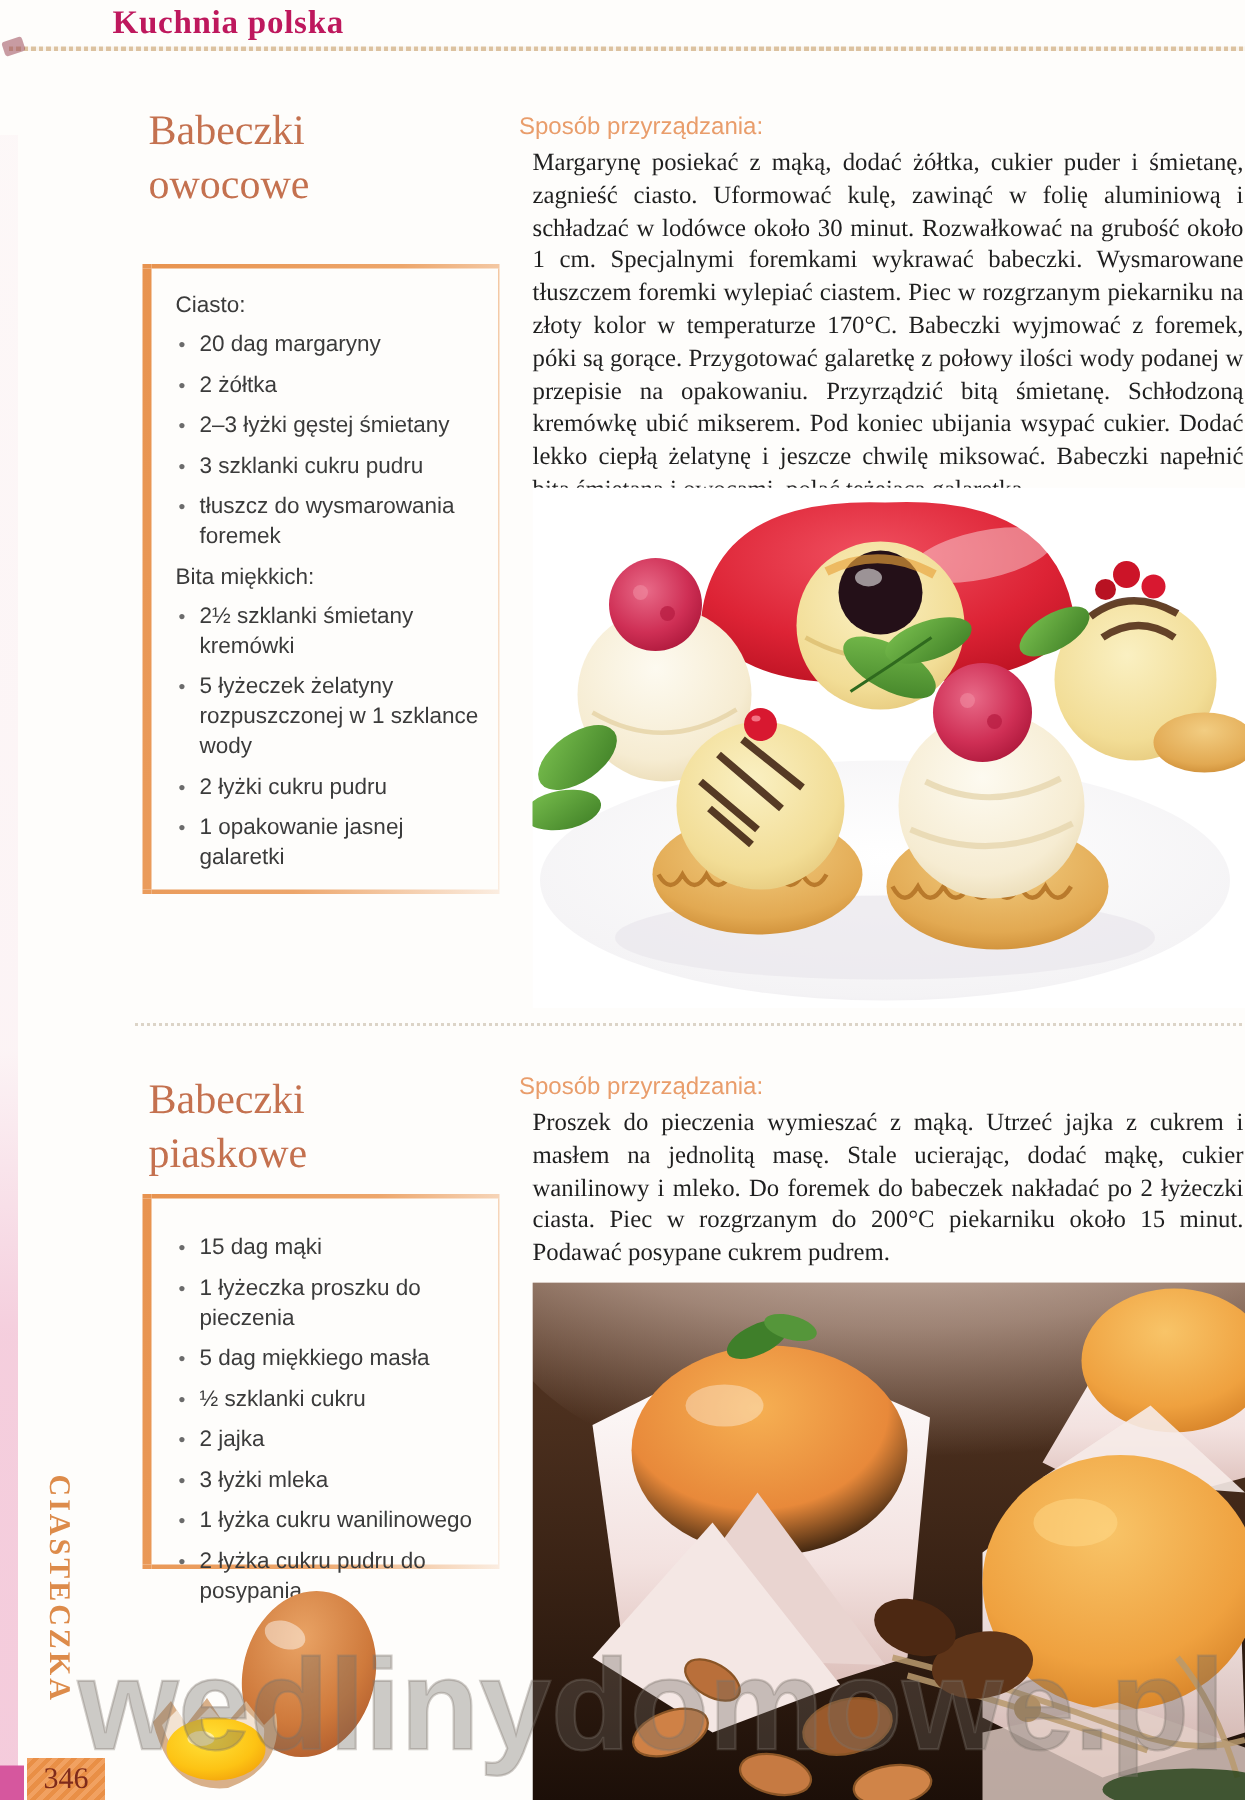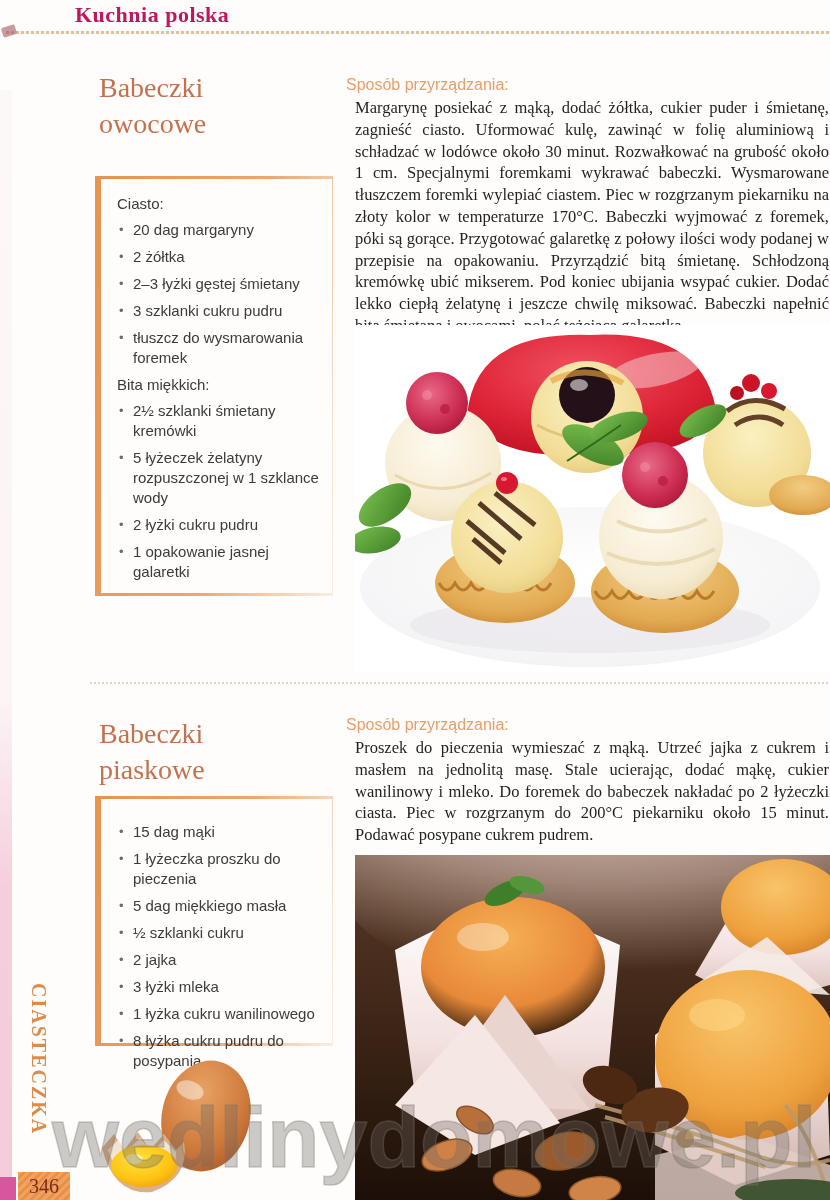--- a/index.html
+++ b/index.html
@@ -203,21 +203,21 @@
   <div class="ibox" style="top:796px;height:250px;">
 
     <ul class="ilist" style="margin-top:10px;">
       <li>15 dag mąki</li>
       <li>1 łyżeczka proszku do pieczenia</li>
       <li>5 dag miękkiego masła</li>
       <li>½ szklanki cukru</li>
       <li>2 jajka</li>
       <li>3 łyżki mleka</li>
       <li>1 łyżka cukru wanilinowego</li>
-      <li>8 łyżka cukru pudru do posypania</li>
+      <li>2 łyżka cukru pudru do posypania</li>
     </ul>
   </div>
 
   <div class="mhead" style="top:716px;">Sposób przyrządzania:</div>
   <div class="mtext" style="top:737px;">Proszek do pieczenia wymieszać z mąką. Utrzeć jajka z cukrem i masłem na jednolitą masę. Stale ucierając, dodać mąkę, cukier wanilinowy i mleko. Do foremek do babeczek nakładać po 2 łyżeczki ciasta. Piec w rozgrzanym do 200°C piekarniku około 15 minut. Podawać posypane cukrem pudrem.</div>
 
   <svg class="photo" style="left:355px;top:855px;" width="475" height="345" viewBox="0 0 475 345">
     <defs>
       <linearGradient id="woodG" x1="0" y1="0" x2="0" y2="1">
         <stop offset="0%" stop-color="#5a3a26"></stop>

